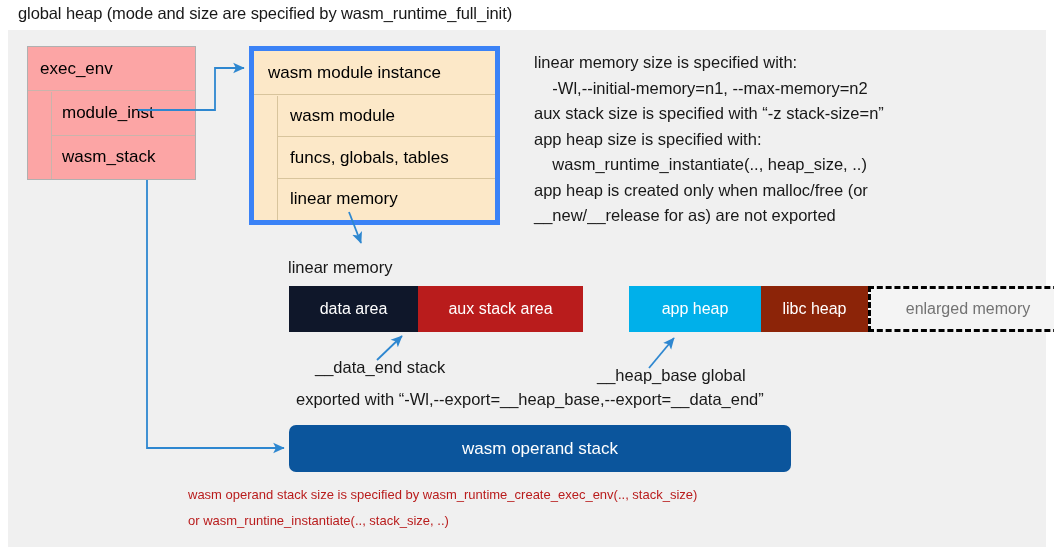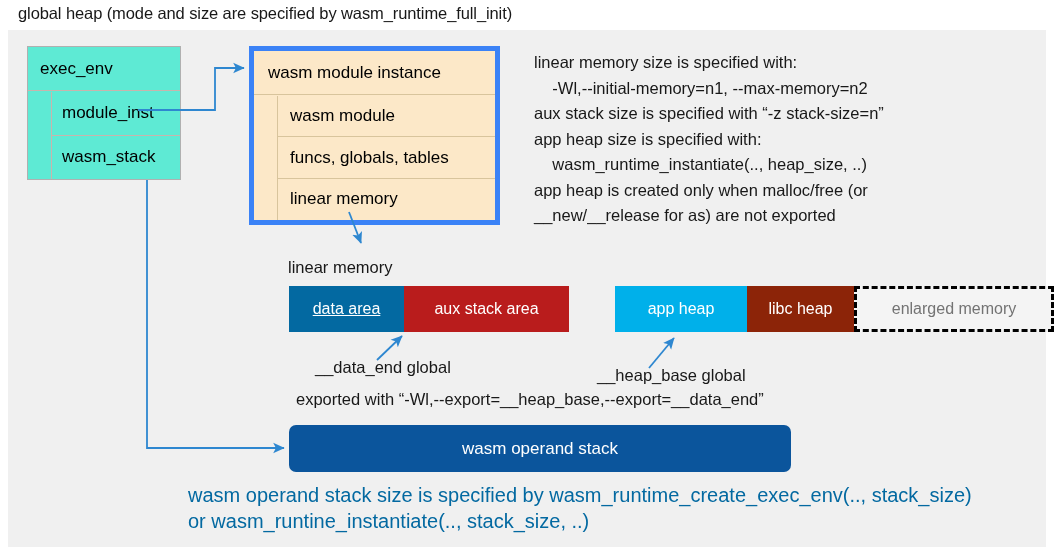--- a/index.html
+++ b/index.html
@@ -47,24 +47,24 @@
     display: flex;
     align-items: center;
     font-size: 17px;
     color: #000000;
   }
 
   
   #exec-env {
     left: 27px;
     top: 46px;
-    width: 154px;
+    width: 169px;
     height: 134px;
     border: 1px solid #b0b0b0;
-    background: #5eead4;
+    background: #fca5a5;
   }
   #exec-env .hdr {
     height: 44px;
     border-bottom: 1px solid #c9b4ac;
     padding-left: 12px;
   }
   #exec-env .body {
     position: absolute;
     left: 0; top: 45px; right: 0; bottom: 0;
     display: flex;
@@ -192,23 +192,23 @@
     align-items: center;
     justify-content: center;
     font-size: 17px;
     color: #ffffff;
     border-radius: 7px;
   }
   #bottom-note {
     position: absolute;
     left: 188px;
     top: 482px;
-    font-size: 20px;
+    font-size: 13px;
     line-height: 26px;
-    color: #0369a1;
+    color: #b91c1c;
     white-space: pre;
   }
 
   svg.lines {
     position: absolute;
     left: 0; top: 0;
     width: 1054px;
     height: 547px;
     pointer-events: none;
     overflow: visible;
@@ -249,28 +249,28 @@
   <div id="note">linear memory size is specified with:
     -Wl,--initial-memory=n1, --max-memory=n2
 aux stack size is specified with “-z stack-size=n”
 app heap size is specified with:
     wasm_runtime_instantiate(.., heap_size, ..)
 app heap is created only when malloc/free (or
 __new/__release for as) are not exported</div>
 
   <div id="linmem-label">linear memory</div>
   <div id="membar">
-    <div class="seg" style="width: 115px; background: #0369a1; text-decoration: underline;">data area</div>
+    <div class="seg" style="width: 129px; background: #0f172a;">data area</div>
     <div class="seg" style="width: 165px; background: #b91c1c;">aux stack area</div>
     <div class="seg" style="width: 132px; background: rgb(0, 176, 234); margin-left: 46px;">app heap</div>
     <div class="seg" style="width: 107px; background: rgb(140, 36, 8);">libc heap</div>
     <div class="seg enlarged" style="width: 200px; background: rgb(244, 244, 244);">enlarged memory</div>
   </div>
 
-  <div class="anno" id="anno-data-end">__data_end global</div>
+  <div class="anno" id="anno-data-end">__data_end stack</div>
   <div class="anno" id="anno-heap-base">__heap_base global</div>
   <div class="anno" id="anno-exported">exported with “-Wl,--export=__heap_base,--export=__data_end”</div>
 
   <div id="operand-stack">wasm operand stack</div>
   <div id="bottom-note">wasm operand stack size is specified by wasm_runtime_create_exec_env(.., stack_size)
 or wasm_runtine_instantiate(.., stack_size, ..)</div>
 
   <svg class="lines">
     <defs>
       <marker id="arrow" markerWidth="7" markerHeight="7" refX="6" refY="3.2" orient="auto" markerUnits="strokeWidth">

